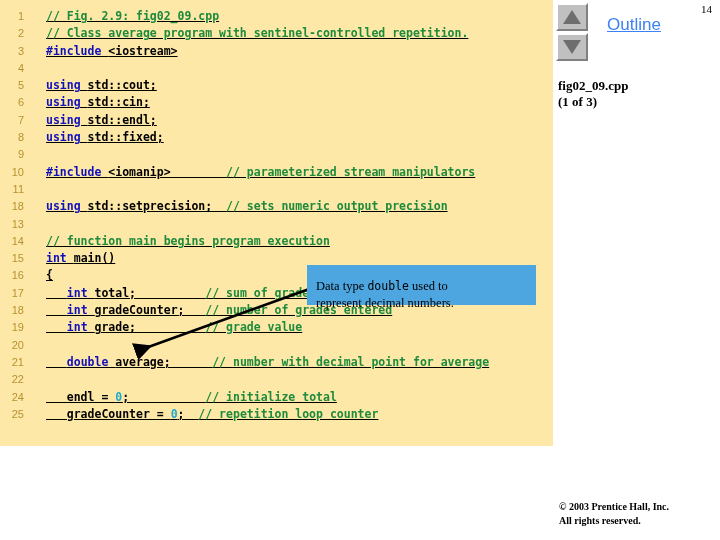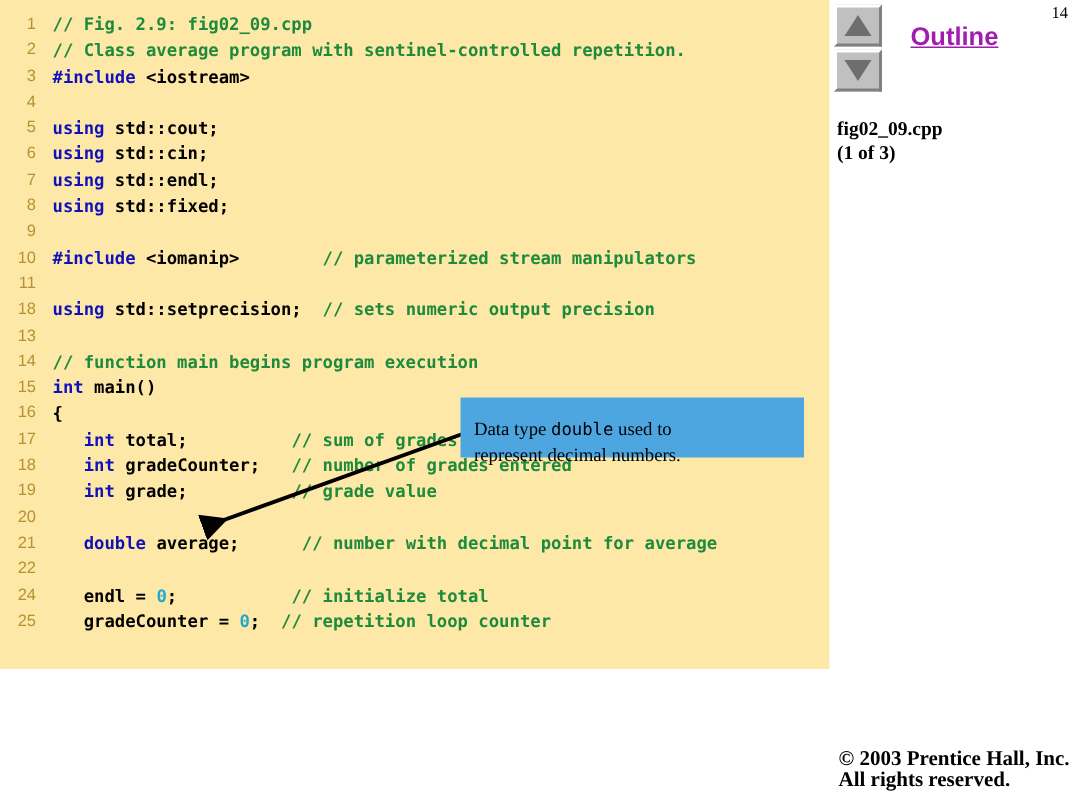--- a/index.html
+++ b/index.html
@@ -54,22 +54,23 @@
     width: 24px;
     text-align: right;
     color: #b8912f;
     font-family: "Liberation Sans", sans-serif;
     font-size: 11px;
     font-weight: normal;
     vertical-align: top;
   }
   .code-txt {
     display: inline-block;
-    margin-left: 11px;
+    margin-left: 22px;
     vertical-align: top;
+    text-decoration: underline;
   }
   .kw  { color: #1111bb; }
   .cm  { color: #1d8a3c; }
   .num { color: #22aacc; }
   .pl  { color: #000000; }
   .pp  { color: #1111bb; }
 
   
   #callout {
     position: absolute;
@@ -143,22 +144,22 @@
     border-left: 9px solid transparent;
     border-right: 9px solid transparent;
     border-top: 14px solid #6e6e6e;
   }
   #outline-title {
     position: absolute;
     left: 54px;
     top: 15px;
     font-family: "Liberation Sans", sans-serif;
     font-size: 17px;
-    font-weight: bold;
-    color: #a21caf;
+    font-weight: normal;
+    color: #3b82f6;
     text-decoration: underline;
   }
   #page-number {
     position: absolute;
     right: 8px;
     top: 3px;
     font-family: "Liberation Serif", serif;
     font-size: 11px;
     color: #000;
   }
@@ -174,21 +175,21 @@
     margin-top: 6px;
   }
 
   
   #footer {
     position: absolute;
     left: 553px;
     top: 500px;
     width: 167px;
     font-family: "Liberation Serif", serif;
-    font-size: 14px;
+    font-size: 10px;
     font-weight: bold;
     line-height: 14px;
     color: #000;
     text-align: left;
     padding-left: 6px;
     box-sizing: border-box;
   }
 </style>
 </head>
 <body>

